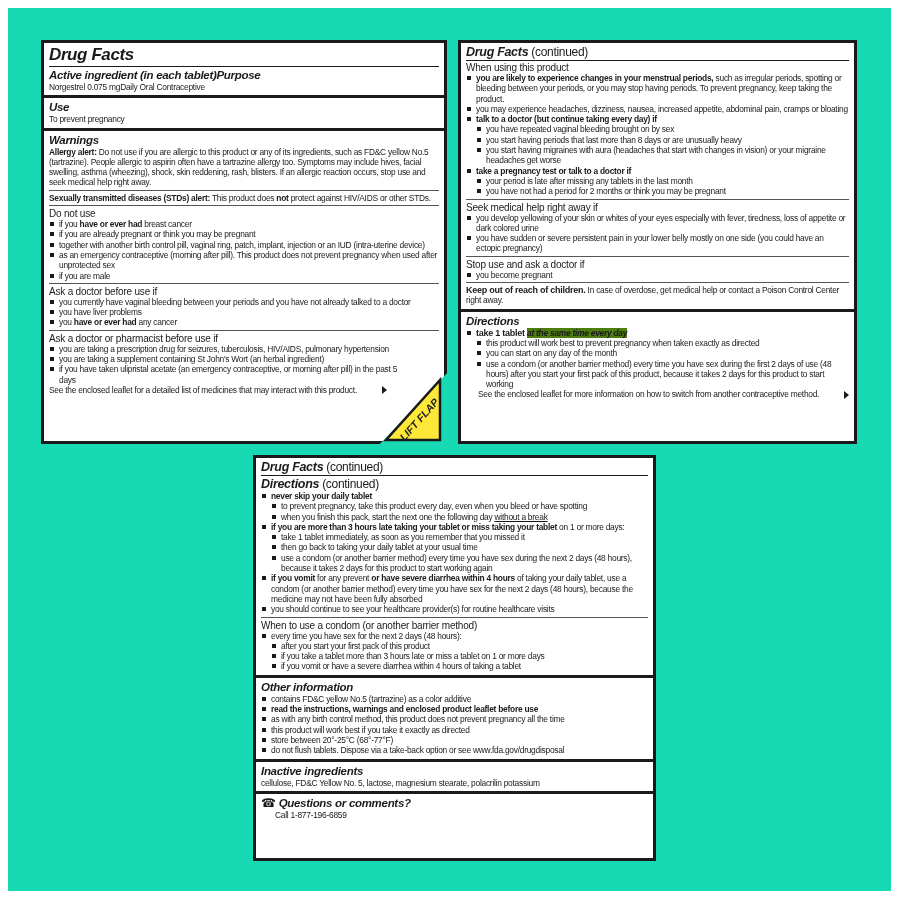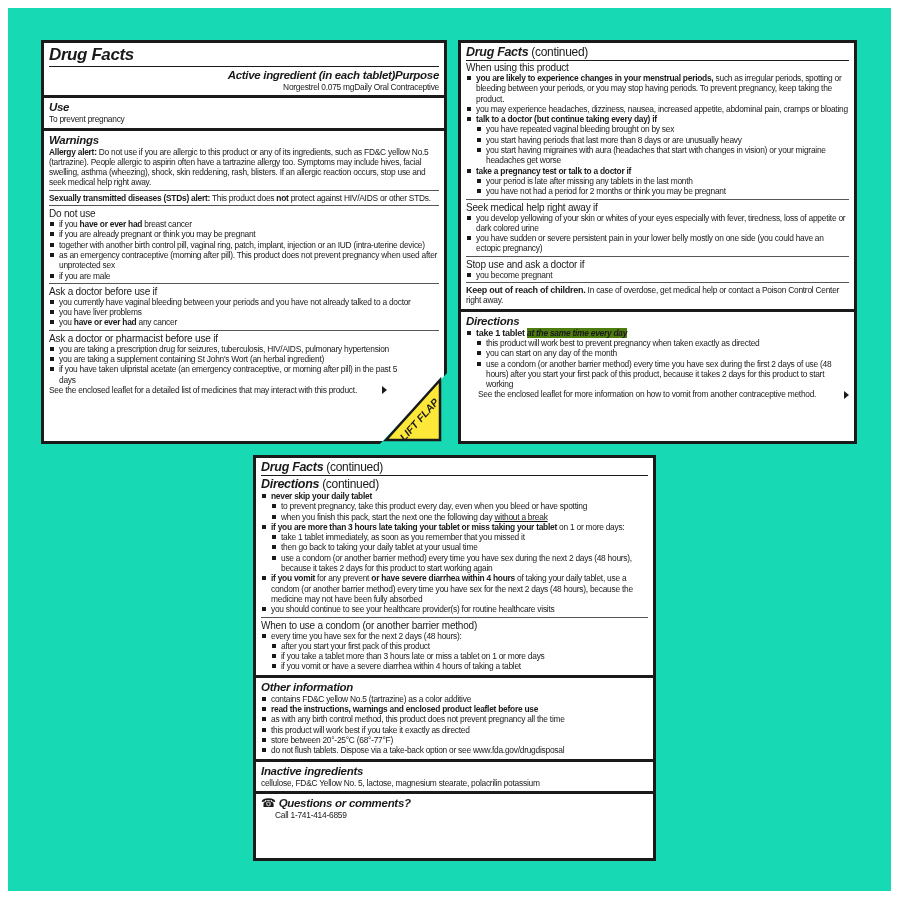--- a/index.html
+++ b/index.html
@@ -20,21 +20,21 @@
   .t-big { font-size: 17px; font-weight: bold; font-style: italic; letter-spacing: -0.4px; line-height: 20px; }
   .t-head { font-size: 12.5px; font-weight: bold; font-style: italic; letter-spacing: -0.3px; line-height: 14px; }
   .t-cont { font-size: 11px; font-weight: normal; font-style: normal; letter-spacing: -0.3px; }
   .t-mid { font-size: 11.5px; font-weight: bold; font-style: italic; letter-spacing: -0.3px; line-height: 14px; }
   .t-sh { font-size: 10px; font-weight: normal; letter-spacing: -0.2px; line-height: 11px; }
   .txt { font-size: 8.4px; line-height: 10.3px; letter-spacing: -0.25px; }
   .b { font-weight: bold; }
   .u { text-decoration: underline; }
   .hl { background: #4d7c0f; font-weight: bold; font-style: italic; }
 
-  .row { display: flex; justify-content: flex-end; align-items: baseline; }
+  .row { display: flex; justify-content: flex-start; align-items: baseline; }
   .rule { border-top: 1.5px solid #1a1a1a; margin: 1px 0; }
 
   ul.bl { list-style: none; }
   ul.bl > li { position: relative; padding-left: 10px; font-size: 8.4px; line-height: 10.3px; letter-spacing: -0.25px; }
   ul.bl > li::before { content: ""; position: absolute; left: 1px; top: 3px; width: 4px; height: 4px; background: #1a1a1a; }
   ul.bl ul.bl { margin-left: 0; }
 
   .arrow { display: inline-block; width: 0; height: 0; border-top: 4px solid transparent; border-bottom: 4px solid transparent; border-left: 5px solid #1a1a1a; vertical-align: middle; }
   .lastline { display: flex; justify-content: space-between; align-items: center; font-size: 8.4px; line-height: 10.3px; letter-spacing: -0.25px; }
 
@@ -156,21 +156,21 @@
     <ul class="bl">
       <li><span class="b" style="font-size:9px;">take 1 tablet </span><span class="hl">at the same time every day</span>
         <ul class="bl">
           <li>this product will work best to prevent pregnancy when taken exactly as directed</li>
           <li>you can start on any day of the month</li>
           <li>use a condom (or another barrier method) every time you have sex during the first 2 days of use (48 hours) after you start your first pack of this product, because it takes 2 days for this product to start working</li>
         </ul>
       </li>
     </ul>
     <div class="lastline" style="padding-left:12px;">
-      <span>See the enclosed leaflet for more information on how to vomit from another contraceptive method.</span>
+      <span>See the enclosed leaflet for more information on how to switch from another contraceptive method.</span>
       <span class="arrow"></span>
     </div>
   </div>
 </div>
 
 <div class="panel p-bottom">
   <div class="sec">
     <div class="t-head"><span>Drug Facts</span><span class="t-cont" style="font-size:12px;"> (continued)</span></div>
     <div class="rule"></div>
     <div class="t-head"><span>Directions</span><span class="t-cont" style="font-size:12px;"> (continued)</span></div>
@@ -214,15 +214,15 @@
       <li>store between 20°-25°C (68°-77°F)</li>
       <li>do not flush tablets. Dispose via a take-back option or see www.fda.gov/drugdisposal</li>
     </ul>
   </div>
   <div class="sec">
     <div class="t-mid">Inactive ingredients</div>
     <div class="txt">cellulose, FD&amp;C Yellow No. 5, lactose, magnesium stearate, polacrilin potassium</div>
   </div>
   <div class="sec">
     <div class="t-mid"><span class="phone">☎</span><span>Questions or comments?</span></div>
-    <div class="txt" style="padding-left:14px;">Call 1-741-414-6859</div>
+    <div class="txt" style="padding-left:14px;">Call 1-877-196-6859</div>
   </div>
 </div>
 
 </body></html>

